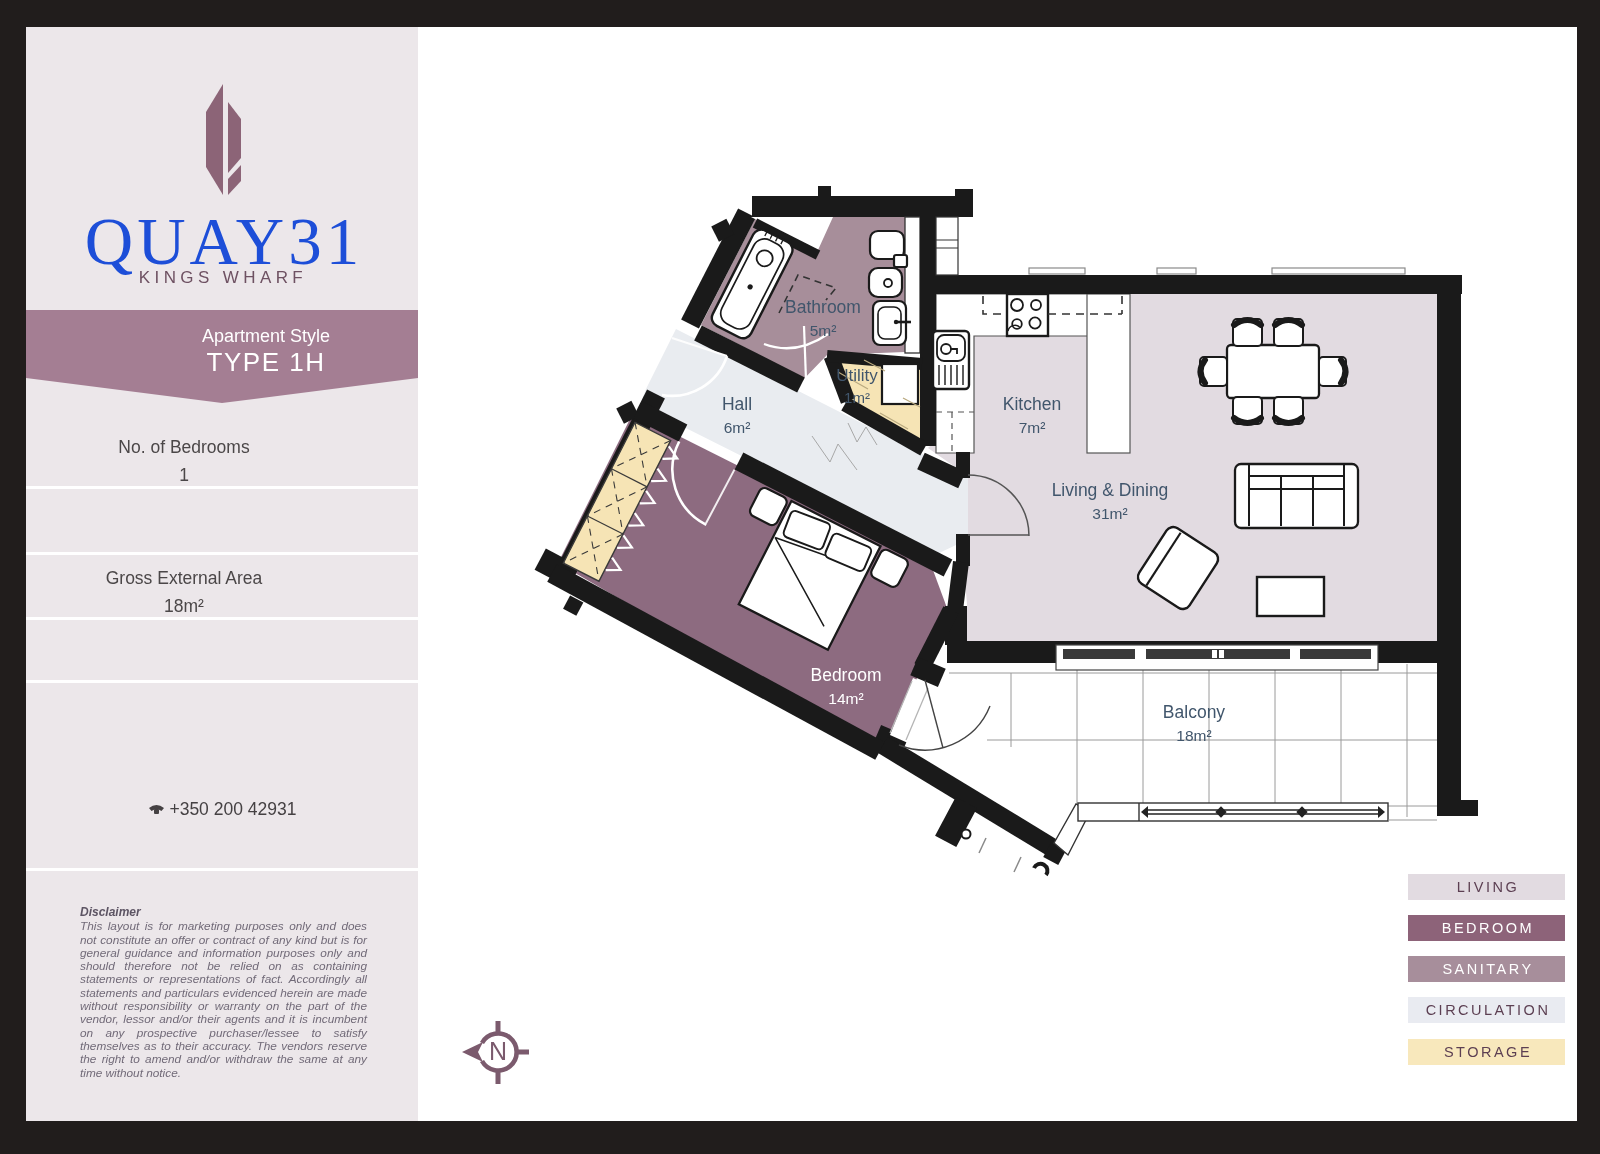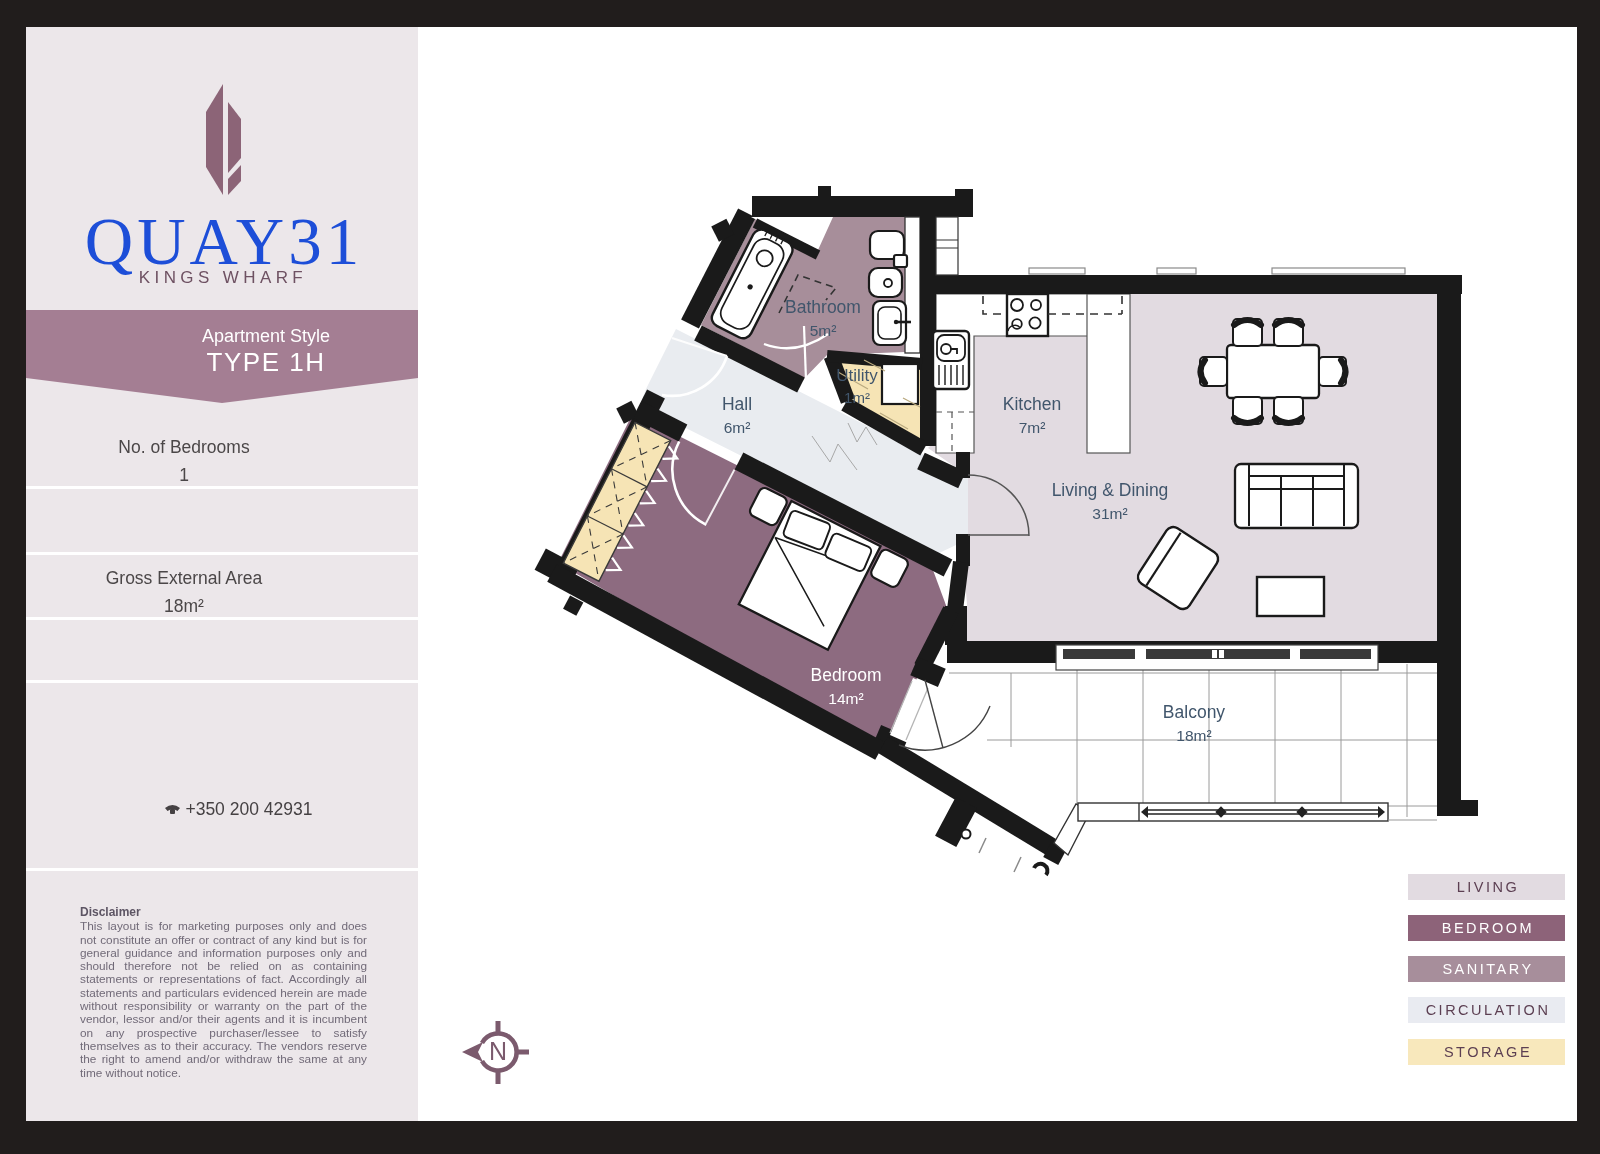--- a/index.html
+++ b/index.html
@@ -7,23 +7,23 @@
   #paper{position:absolute;left:26px;top:27px;width:1551px;height:1094px;background:#ffffff;}
   #sidebar{position:absolute;left:0px;top:0px;width:392px;height:1094px;background:#ece7ea;}
   #logo{position:absolute;left:0;top:43px;width:392px;text-align:center;}
   #brand{position:absolute;left:0;top:176px;width:392px;text-align:center;font-family:"Liberation Serif",serif;font-size:67px;color:#1d4ed8;letter-spacing:4px;padding-left:4px;box-sizing:border-box;}
   #brand2{position:absolute;left:0;top:241px;width:392px;text-align:center;font-size:17px;color:#6e5162;letter-spacing:4.4px;padding-left:2px;box-sizing:border-box;}
   #banner{position:absolute;left:0;top:283px;width:392px;height:95px;}
   #bannertext{position:absolute;left:0;top:298px;width:392px;text-align:center;color:#ffffff;font-size:18px;line-height:22px;margin-left:44px;}
   #bannertext .big{font-size:26px;letter-spacing:1.5px;line-height:31px;}
   .info{position:absolute;left:0;width:316px;text-align:center;color:#4b4748;font-size:17.5px;line-height:28px;}
   .sep{position:absolute;left:0;width:392px;height:3px;background:#ffffff;}
-  #phone{position:absolute;left:16px;top:772px;width:392px;text-align:center;color:#454143;font-size:17.5px;}
+  #phone{position:absolute;left:0;top:772px;width:392px;text-align:center;color:#454143;font-size:17.5px;}
   #www{position:absolute;left:0;top:792px;width:392px;text-align:center;color:#8c6376;font-size:28px;letter-spacing:2.5px;}
-  #disc{position:absolute;left:54px;top:879px;width:287px;color:#716a78;font-size:11.8px;line-height:13.3px;text-align:justify;}
+  #disc{position:absolute;left:54px;top:879px;width:287px;color:#716a78;font-size:11.8px;line-height:13.3px;text-align:justify;font-style:italic;}
   #disc b{display:block;color:#5d5564;text-align:left;font-size:12px;margin-bottom:1px;}
   #plansvg{position:absolute;left:0;top:0;width:1600px;height:1154px;}
 </style>
 </head>
 <body>
 
 <div id="paper">
 
   <div id="sidebar">
 

